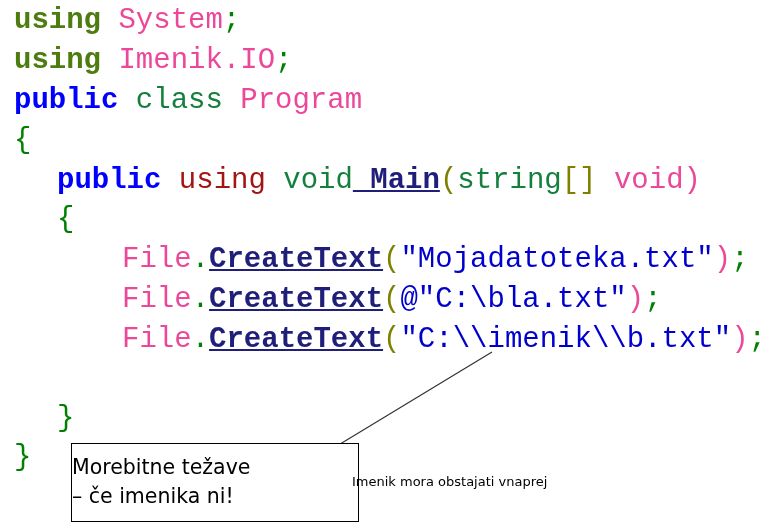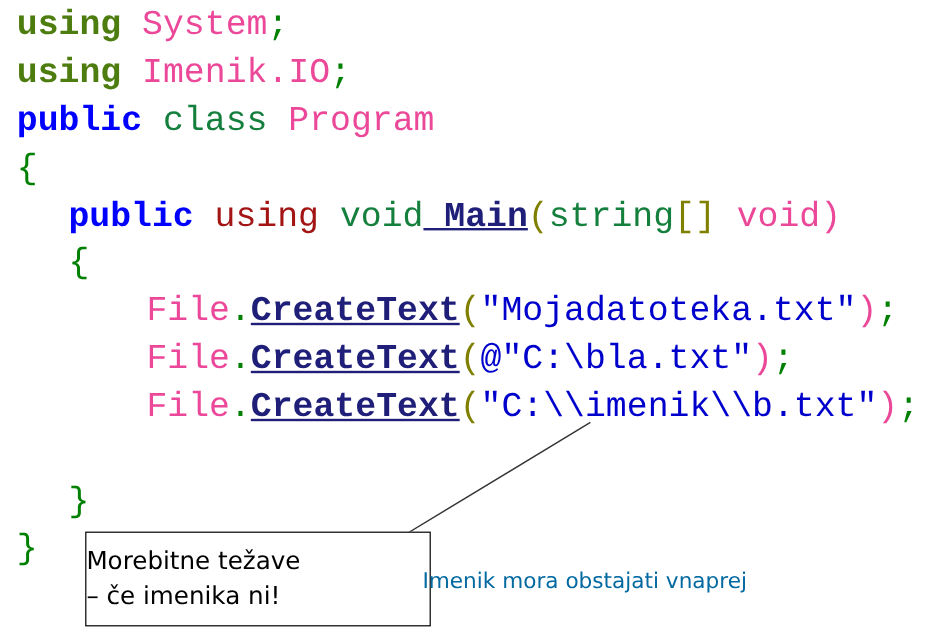--- a/index.html
+++ b/index.html
@@ -20,21 +20,21 @@
     .str { color: #0000cc; }
     .paren { color: #808000; }
     .callout {
       position: absolute; left: 71px; top: 443px; width: 288px; height: 79px;
       border: 1.5px solid #000; background: #fff;
       font-family: "DejaVu Sans", sans-serif; font-size: 20.5px; color: #000;
       text-align: left; line-height: 29px; padding-top: 9px; box-sizing: border-box;
     }
     .note {
       position: absolute; left: 352px; top: 474px;
-      font-family: "DejaVu Sans", sans-serif; font-size: 18px; color: #0369a1;
+      font-family: "DejaVu Sans", sans-serif; font-size: 13px; color: #000000;
       white-space: nowrap;
     }
     svg.connector { position: absolute; left: 0; top: 0; }
   </style>
 </head>
 <body>
 
 <div class="code">
 
   <div class="line" style="top:1px;left:0"><span class="kw-bold">using</span><span class="ident"> System</span><span class="punct">;</span></div>

